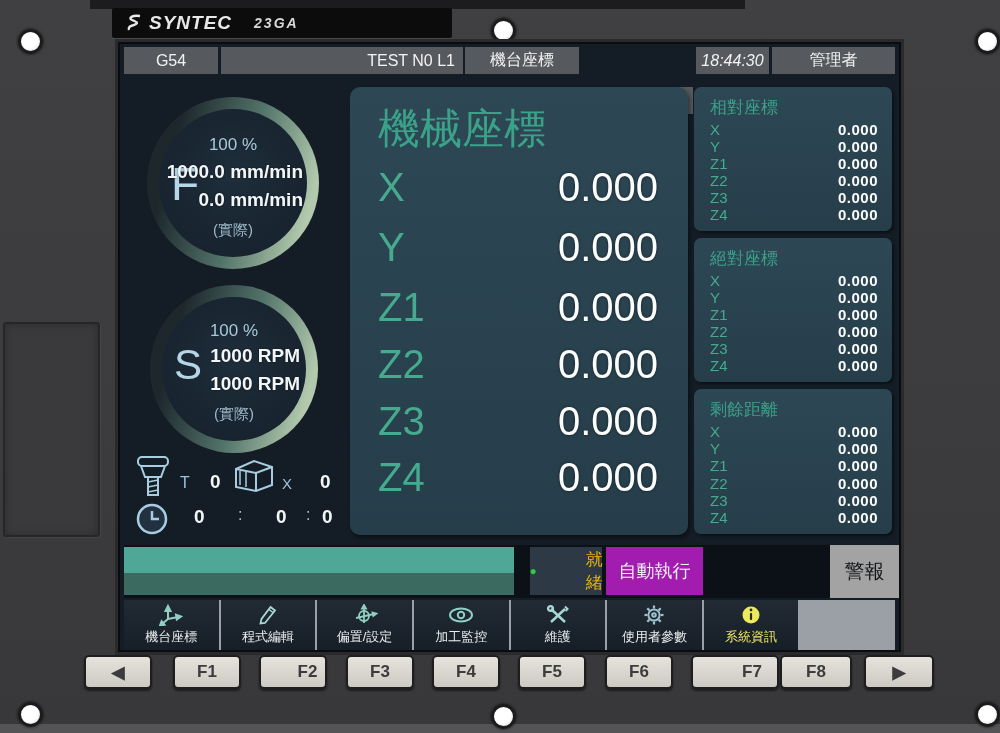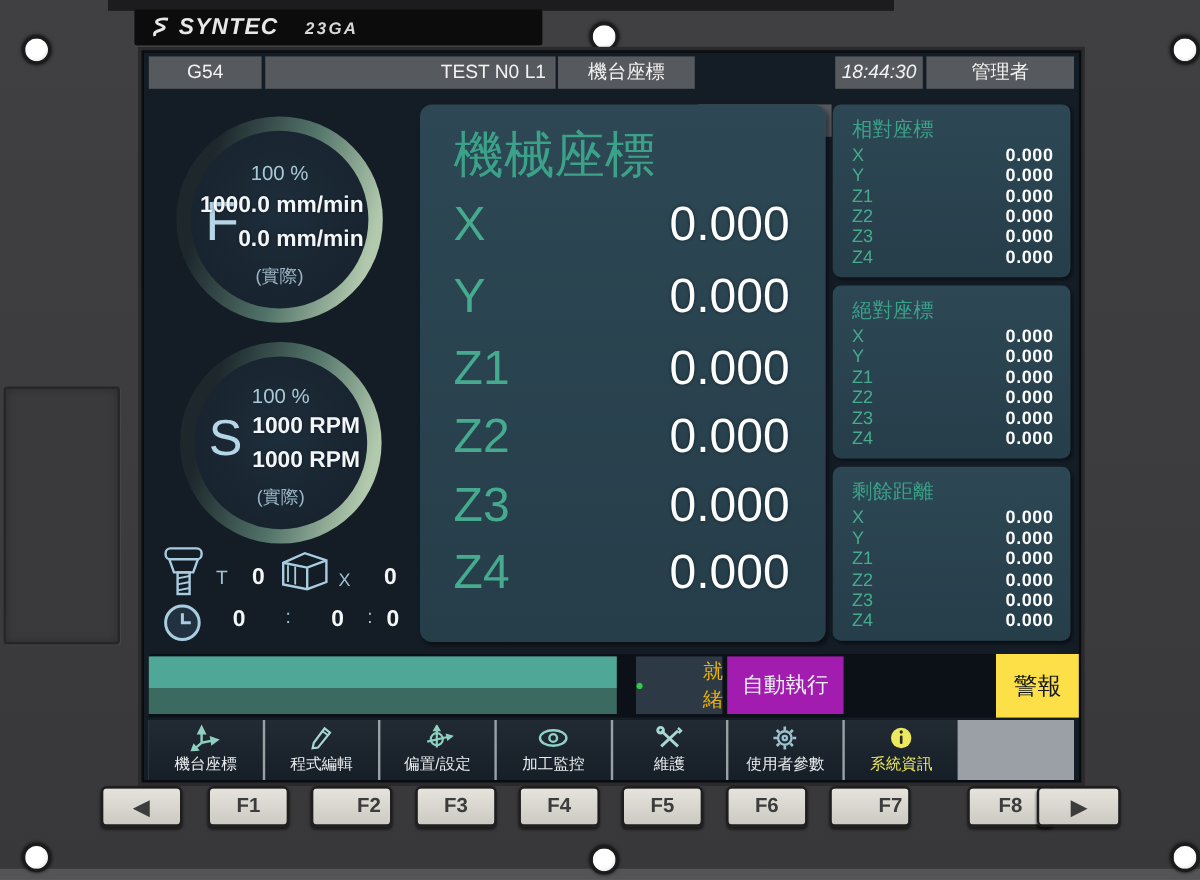--- a/index.html
+++ b/index.html
@@ -58,21 +58,21 @@
   
   .statusrow-bg{left:4px;top:501px;width:771px;height:53px;background:#0c1118;}
   .progress{left:4px;top:503px;width:390px;height:48px;
     background:linear-gradient(180deg,#4fa897 0%,#4fa897 54%,#3a6a60 54%,#3a6a60 100%);}
   .ready-box{left:410px;top:503px;width:72px;height:48px;background:#2d3945;
     display:flex;align-items:center;justify-content:center;gap:3px;}
   .ready-dot{color:#2ecc44;font-size:12px;}
   .ready-text{color:#eab308;font-size:17px;margin-left:46px;}
   .mode-box{left:486px;top:503px;width:97px;height:48px;background:#a21caf;
     display:flex;align-items:center;justify-content:center;color:#eef2f4;font-size:18px;}
-  .alarm-box{left:710px;top:501px;width:69px;height:53px;background:#fde047;
+  .alarm-box{left:710px;top:501px;width:69px;height:53px;background:#a3a3a3;
     display:flex;align-items:center;justify-content:center;color:#15181c;font-size:20px;}
   
   .softkeys{left:4px;top:556px;width:771px;height:50px;background:#9aa0a6;
     display:grid;grid-template-columns:repeat(8,1fr);gap:2px;padding:0;box-sizing:border-box;}
   .softkey{background:linear-gradient(180deg,#222b34 0%,#161e27 100%);
     display:flex;flex-direction:column;align-items:center;justify-content:flex-start;padding-top:3px;cursor:pointer;}
   .softkey .ic{height:24px;display:flex;align-items:center;justify-content:center;}
   .softkey .lbl{font-size:13px;color:#e9edef;margin-top:1px;}
   .softkey.info .lbl{color:#ece95f;}
   
@@ -382,15 +382,15 @@
   </div>
 </div>
 
 <div class="abs hardkey" style="left:84px;width:68px;">◀</div>
 <div class="abs hardkey" style="left:173px;width:68px;">F1</div>
 <div class="abs hardkey" style="left:259px;width:68px;padding-left:29px;">F2</div>
 <div class="abs hardkey" style="left:346px;width:68px;">F3</div>
 <div class="abs hardkey" style="left:432px;width:68px;">F4</div>
 <div class="abs hardkey" style="left:518px;width:68px;">F5</div>
 <div class="abs hardkey" style="left:605px;width:68px;">F6</div>
-<div class="abs hardkey" style="left:691px;width:68px;padding-left:34px;">F7</div>
-<div class="abs hardkey" style="left:806px;width:72px;">F8</div>
+<div class="abs hardkey" style="left:691px;width:88px;padding-left:34px;">F7</div>
+<div class="abs hardkey" style="left:780px;width:72px;">F8</div>
 <div class="abs hardkey" style="left:864px;width:70px;">▶</div>
 
 </body></html>

